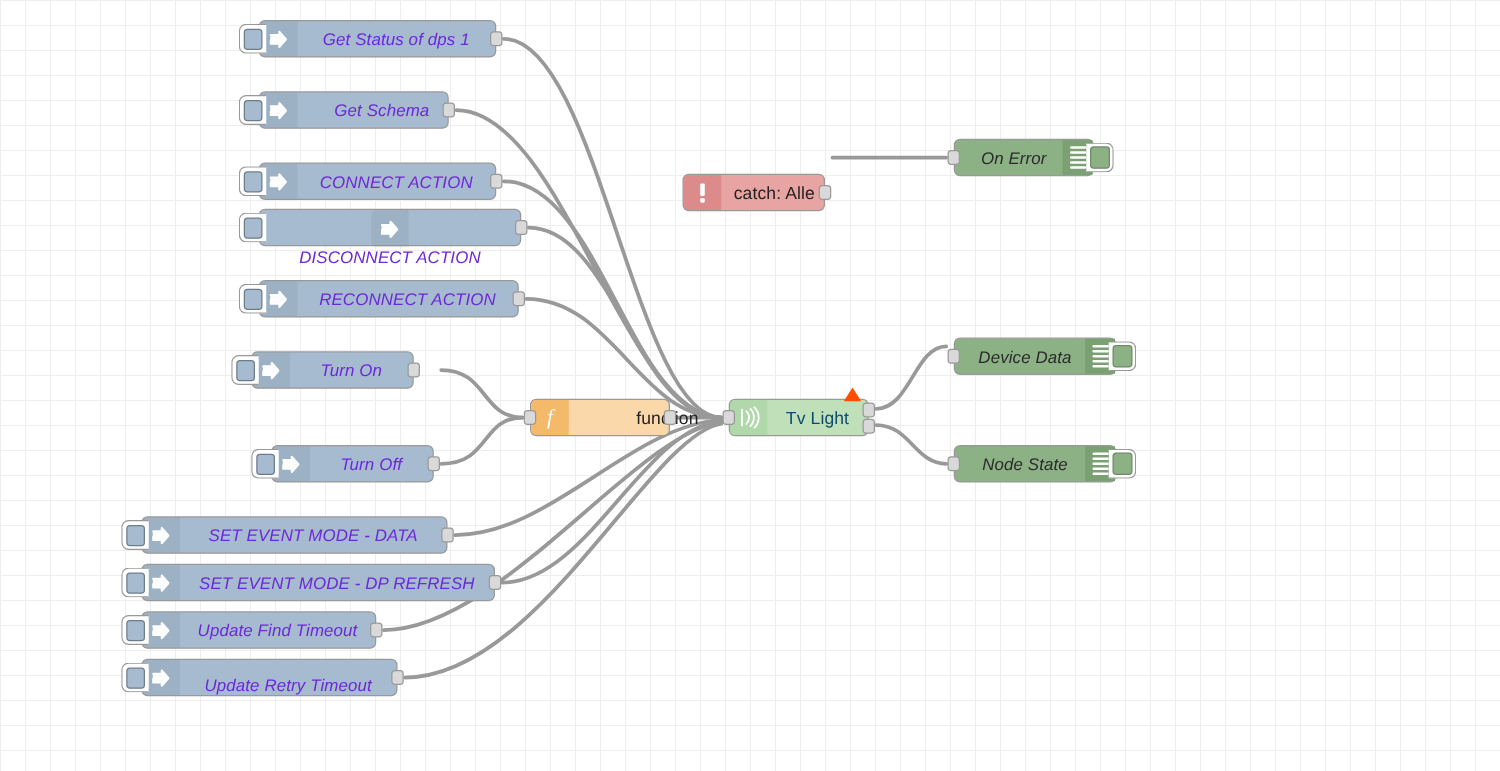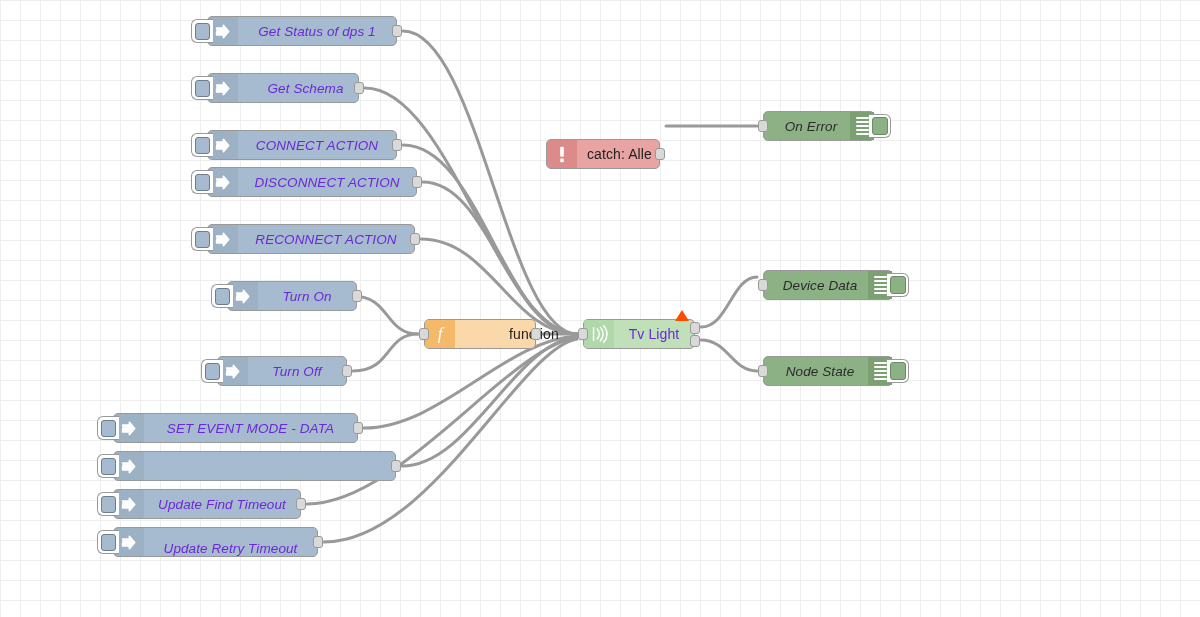--- a/index.html
+++ b/index.html
@@ -104,21 +104,21 @@
   
   .node.device {
     background: #c0e0ba;
   }
   .node.device .node-icon {
     background: #b1d8aa;
   }
   .node.device .node-label {
     font-style: normal;
     font-size: 14px;
-    color: #6d28d9;
+    color: #0c4a6e;
   }
   
   .node.catch {
     background: #e8a3a3;
   }
   .node.catch .node-icon {
     background: #dd8a8a;
     font-size: 19px;
     font-weight: bold;
     color: #ffffff;
@@ -270,21 +270,21 @@
         <div class="node-icon">
           <svg class="ico-arrow" viewBox="0 0 20 20">
             <path d="M2 6 h8 V3 l6 7 -6 7 v-3 H2 v-3 h8" fill="none" stroke="#ffffff" stroke-width="2.2" stroke-linejoin="round" stroke-linecap="round"></path>
             <path d="M1.5 6.5 h8.5 V3.4 L16.2 10 l-6.2 6.6 V13.5 H1.5" fill="#ffffff" stroke="none" opacity="0.95"></path>
             <path d="M1.5 8.8 h8.5 v2.4 H1.5 z" fill="#ffffff"></path>
           </svg>
         </div>
         <div class="node-label">CONNECT ACTION</div>
         <div class="port out"></div>
       </div>
-      <div class="node inject" style="left: 207px; top: 167px; width: 210px;">
+      <div class="node inject" style="left: 207px; top: 167px; width: 210px; flex-direction: column;">
         <div class="inject-btn">
           <i></i>
         </div>
         <div class="node-icon">
           <svg class="ico-arrow" viewBox="0 0 20 20">
             <path d="M2 6 h8 V3 l6 7 -6 7 v-3 H2 v-3 h8" fill="none" stroke="#ffffff" stroke-width="2.2" stroke-linejoin="round" stroke-linecap="round"></path>
             <path d="M1.5 6.5 h8.5 V3.4 L16.2 10 l-6.2 6.6 V13.5 H1.5" fill="#ffffff" stroke="none" opacity="0.95"></path>
             <path d="M1.5 8.8 h8.5 v2.4 H1.5 z" fill="#ffffff"></path>
           </svg>
         </div>
@@ -298,21 +298,21 @@
         <div class="node-icon">
           <svg class="ico-arrow" viewBox="0 0 20 20">
             <path d="M2 6 h8 V3 l6 7 -6 7 v-3 H2 v-3 h8" fill="none" stroke="#ffffff" stroke-width="2.2" stroke-linejoin="round" stroke-linecap="round"></path>
             <path d="M1.5 6.5 h8.5 V3.4 L16.2 10 l-6.2 6.6 V13.5 H1.5" fill="#ffffff" stroke="none" opacity="0.95"></path>
             <path d="M1.5 8.8 h8.5 v2.4 H1.5 z" fill="#ffffff"></path>
           </svg>
         </div>
         <div class="node-label">RECONNECT ACTION</div>
         <div class="port out"></div>
       </div>
-      <div class="node inject" style="left: 227px; top: 281px; width: 130px;">
+      <div class="node inject" style="left: 201px; top: 281px; width: 130px;">
         <div class="inject-btn">
           <i></i>
         </div>
         <div class="node-icon">
           <svg class="ico-arrow" viewBox="0 0 20 20">
             <path d="M2 6 h8 V3 l6 7 -6 7 v-3 H2 v-3 h8" fill="none" stroke="#ffffff" stroke-width="2.2" stroke-linejoin="round" stroke-linecap="round"></path>
             <path d="M1.5 6.5 h8.5 V3.4 L16.2 10 l-6.2 6.6 V13.5 H1.5" fill="#ffffff" stroke="none" opacity="0.95"></path>
             <path d="M1.5 8.8 h8.5 v2.4 H1.5 z" fill="#ffffff"></path>
           </svg>
         </div>
@@ -351,20 +351,21 @@
         <div class="inject-btn">
           <i></i>
         </div>
         <div class="node-icon">
           <svg class="ico-arrow" viewBox="0 0 20 20">
             <path d="M2 6 h8 V3 l6 7 -6 7 v-3 H2 v-3 h8" fill="none" stroke="#ffffff" stroke-width="2.2" stroke-linejoin="round" stroke-linecap="round"></path>
             <path d="M1.5 6.5 h8.5 V3.4 L16.2 10 l-6.2 6.6 V13.5 H1.5" fill="#ffffff" stroke="none" opacity="0.95"></path>
             <path d="M1.5 8.8 h8.5 v2.4 H1.5 z" fill="#ffffff"></path>
           </svg>
         </div>
+        <div class="node-label">SET EVENT MODE - DP REFRESH</div>
         <div class="port out"></div>
       </div>
       <div class="node inject" style="left: 113px; top: 489px; width: 188px;">
         <div class="inject-btn">
           <i></i>
         </div>
         <div class="node-icon">
           <svg class="ico-arrow" viewBox="0 0 20 20">
             <path d="M2 6 h8 V3 l6 7 -6 7 v-3 H2 v-3 h8" fill="none" stroke="#ffffff" stroke-width="2.2" stroke-linejoin="round" stroke-linecap="round"></path>
             <path d="M1.5 6.5 h8.5 V3.4 L16.2 10 l-6.2 6.6 V13.5 H1.5" fill="#ffffff" stroke="none" opacity="0.95"></path>

